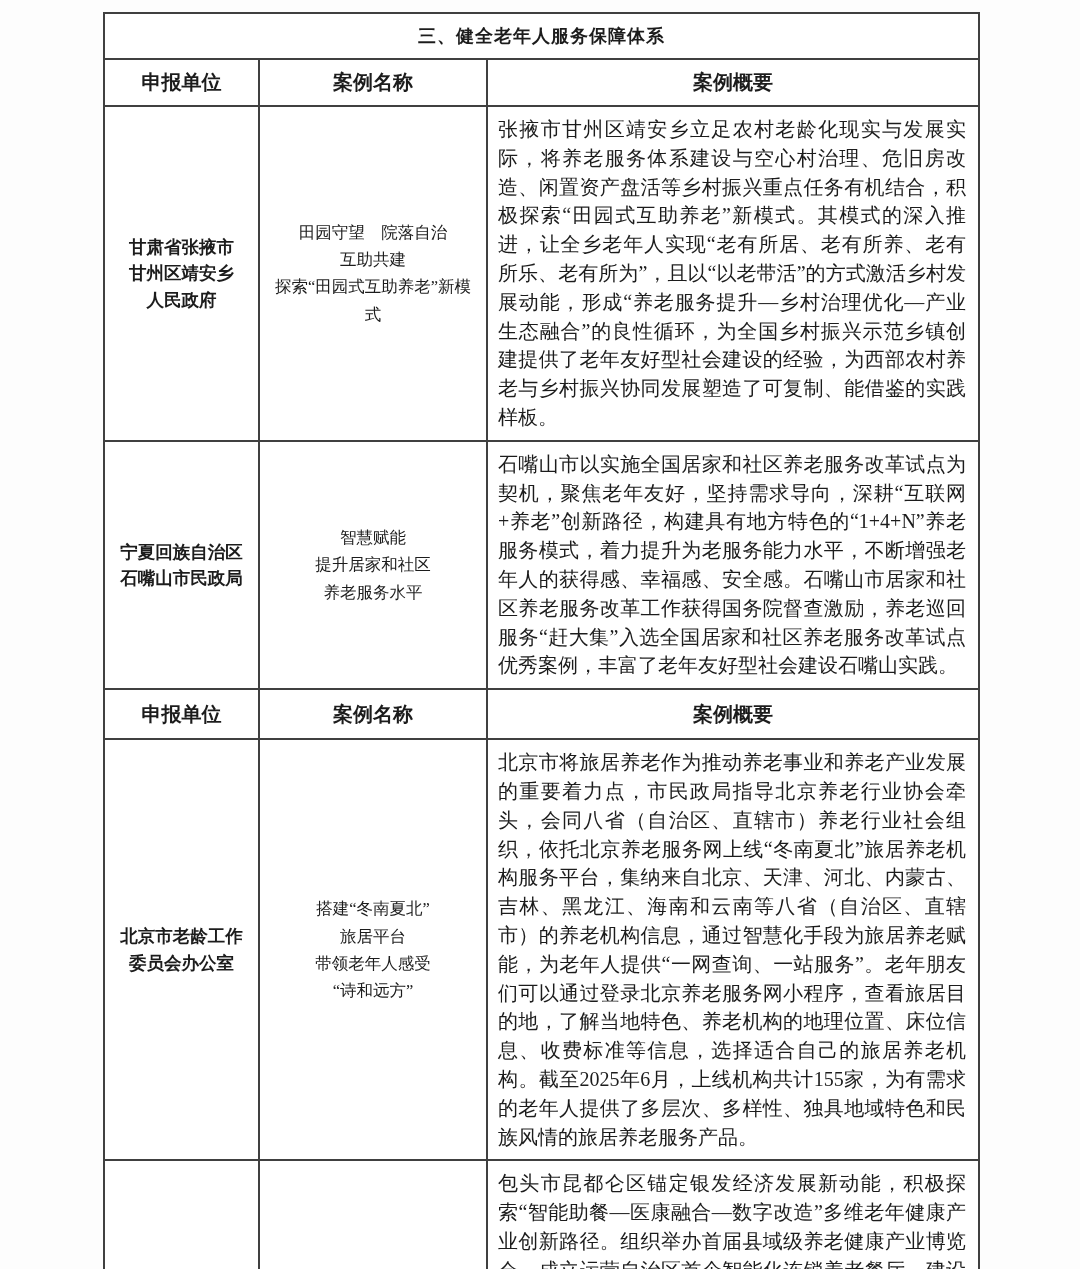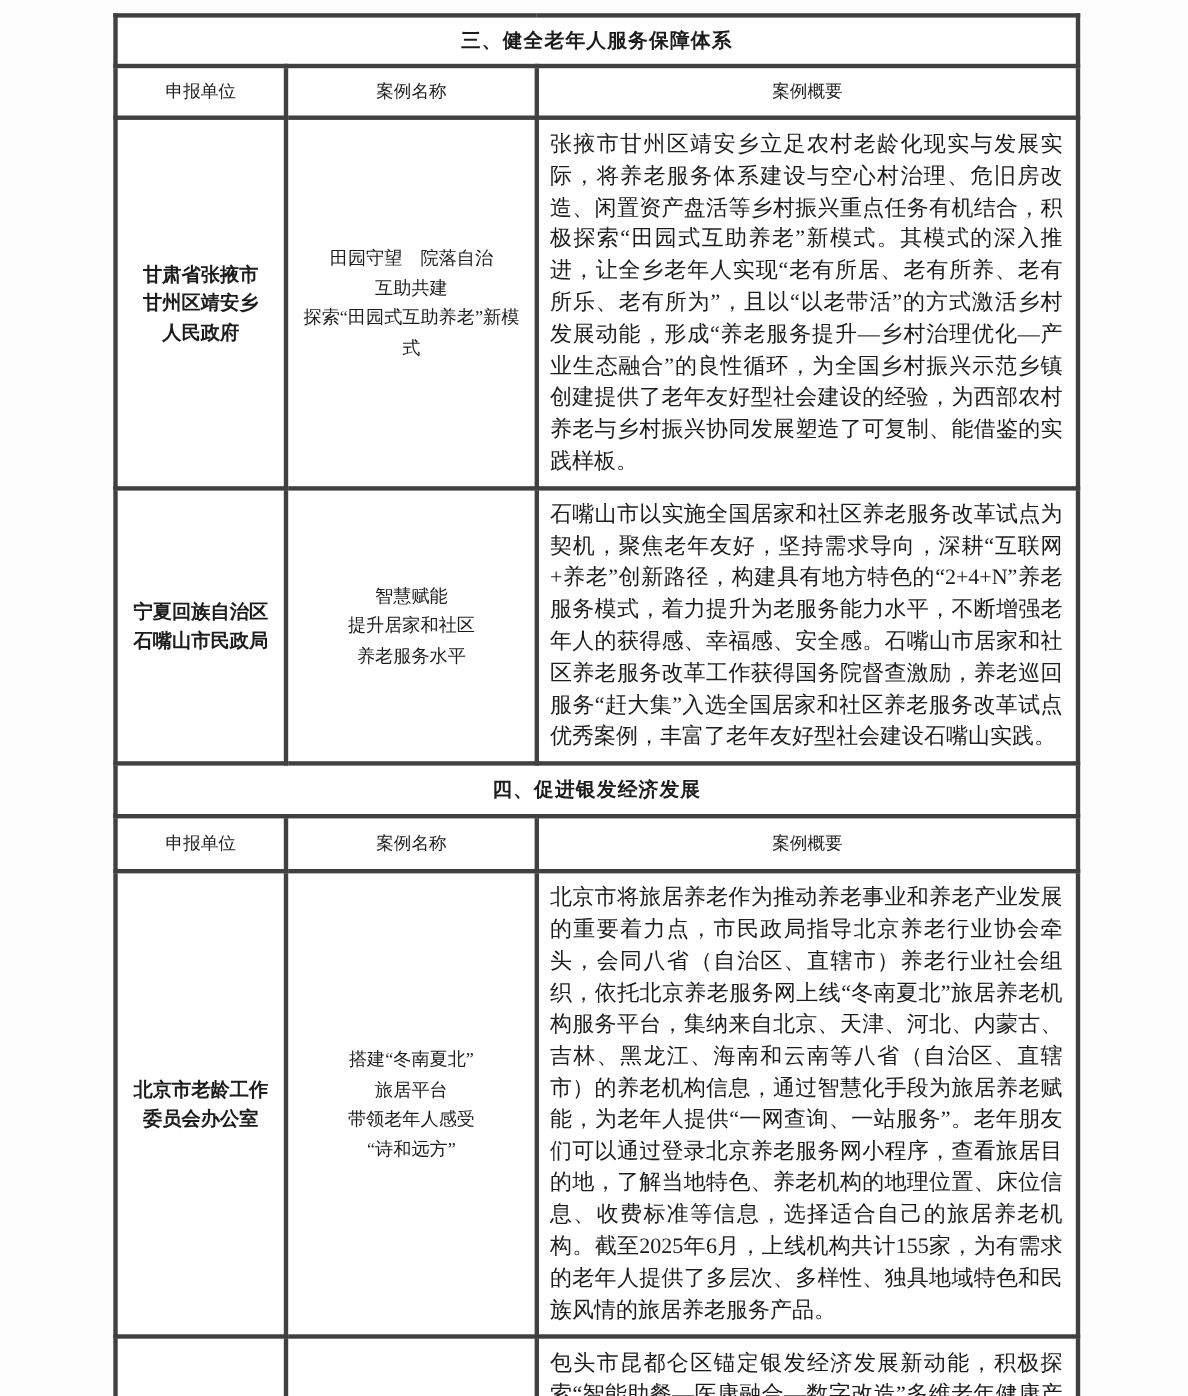--- a/index.html
+++ b/index.html
@@ -19,41 +19,41 @@
   table.case-table {
     position: absolute;
     left: 103px;
     top: 12px;
     width: 875px;
     border-collapse: collapse;
     table-layout: fixed;
     background: #ffffff;
   }
   table.case-table td, table.case-table th {
-    border: 4px solid #404040;
+    border: 2px solid #404040;
     overflow: hidden;
     margin-top: 39px;
   }
   col.c1 { width: 155px; }
   col.c2 { width: 228px; }
   col.c3 { width: 492px; }
 
   td.section-title {
     text-align: center;
     vertical-align: middle;
     font-family: "Liberation Sans", "DejaVu Sans", sans-serif;
     font-weight: bold;
     font-size: 18px;
     letter-spacing: 1px;
   }
   tr.head-row th {
-    font-weight: normal;
+    font-weight: bold;
     text-align: center;
     vertical-align: middle;
-    font-size: 16px;
+    font-size: 20px;
     font-family: "Liberation Serif", serif;
   }
   td.unit-cell {
     text-align: center;
     vertical-align: middle;
     font-family: "Liberation Sans", "DejaVu Sans", sans-serif;
     font-weight: bold;
     font-size: 17.5px;
     line-height: 1.5;
     white-space: pre-line;
@@ -104,26 +104,23 @@
 互助共建
 探索“田园式互助养老”新模式</td>
         <td class="summary-cell">张掖市甘州区靖安乡立足农村老龄化现实与发展实际，将养老服务体系建设与空心村治理、危旧房改造、闲置资产盘活等乡村振兴重点任务有机结合，积极探索“田园式互助养老”新模式。其模式的深入推进，让全乡老年人实现“老有所居、老有所养、老有所乐、老有所为”，且以“以老带活”的方式激活乡村发展动能，形成“养老服务提升—乡村治理优化—产业生态融合”的良性循环，为全国乡村振兴示范乡镇创建提供了老年友好型社会建设的经验，为西部农村养老与乡村振兴协同发展塑造了可复制、能借鉴的实践样板。</td>
       </tr>
       <tr style="height:215px;">
         <td class="unit-cell">宁夏回族自治区
 石嘴山市民政局</td>
         <td class="case-name-cell">智慧赋能
 提升居家和社区
 养老服务水平</td>
-        <td class="summary-cell">石嘴山市以实施全国居家和社区养老服务改革试点为契机，聚焦老年友好，坚持需求导向，深耕“互联网+养老”创新路径，构建具有地方特色的“2+4+N”养老服务模式，着力提升为老服务能力水平，不断增强老年人的获得感、幸福感、安全感。石嘴山市居家和社区养老服务改革工作获得国务院督查激励，养老巡回服务“赶大集”入选全国居家和社区养老服务改革试点优秀案例，丰富了老年友好型社会建设石嘴山实践。</td>
+        <td class="summary-cell">石嘴山市以实施全国居家和社区养老服务改革试点为契机，聚焦老年友好，坚持需求导向，深耕“互联网+养老”创新路径，构建具有地方特色的“1+4+N”养老服务模式，着力提升为老服务能力水平，不断增强老年人的获得感、幸福感、安全感。石嘴山市居家和社区养老服务改革工作获得国务院督查激励，养老巡回服务“赶大集”入选全国居家和社区养老服务改革试点优秀案例，丰富了老年友好型社会建设石嘴山实践。</td>
       </tr>
 
-      <tr style="height:48px;">
-        <td colspan="3" class="section-title">四、促进银发经济发展</td>
-      </tr>
       <tr class="head-row" style="height:50px;">
         <th>申报单位</th>
         <th>案例名称</th>
         <th>案例概要</th>
       </tr>
       <tr style="height:307px;">
         <td class="unit-cell">北京市老龄工作
 委员会办公室</td>
         <td class="case-name-cell">搭建“冬南夏北”
 旅居平台

